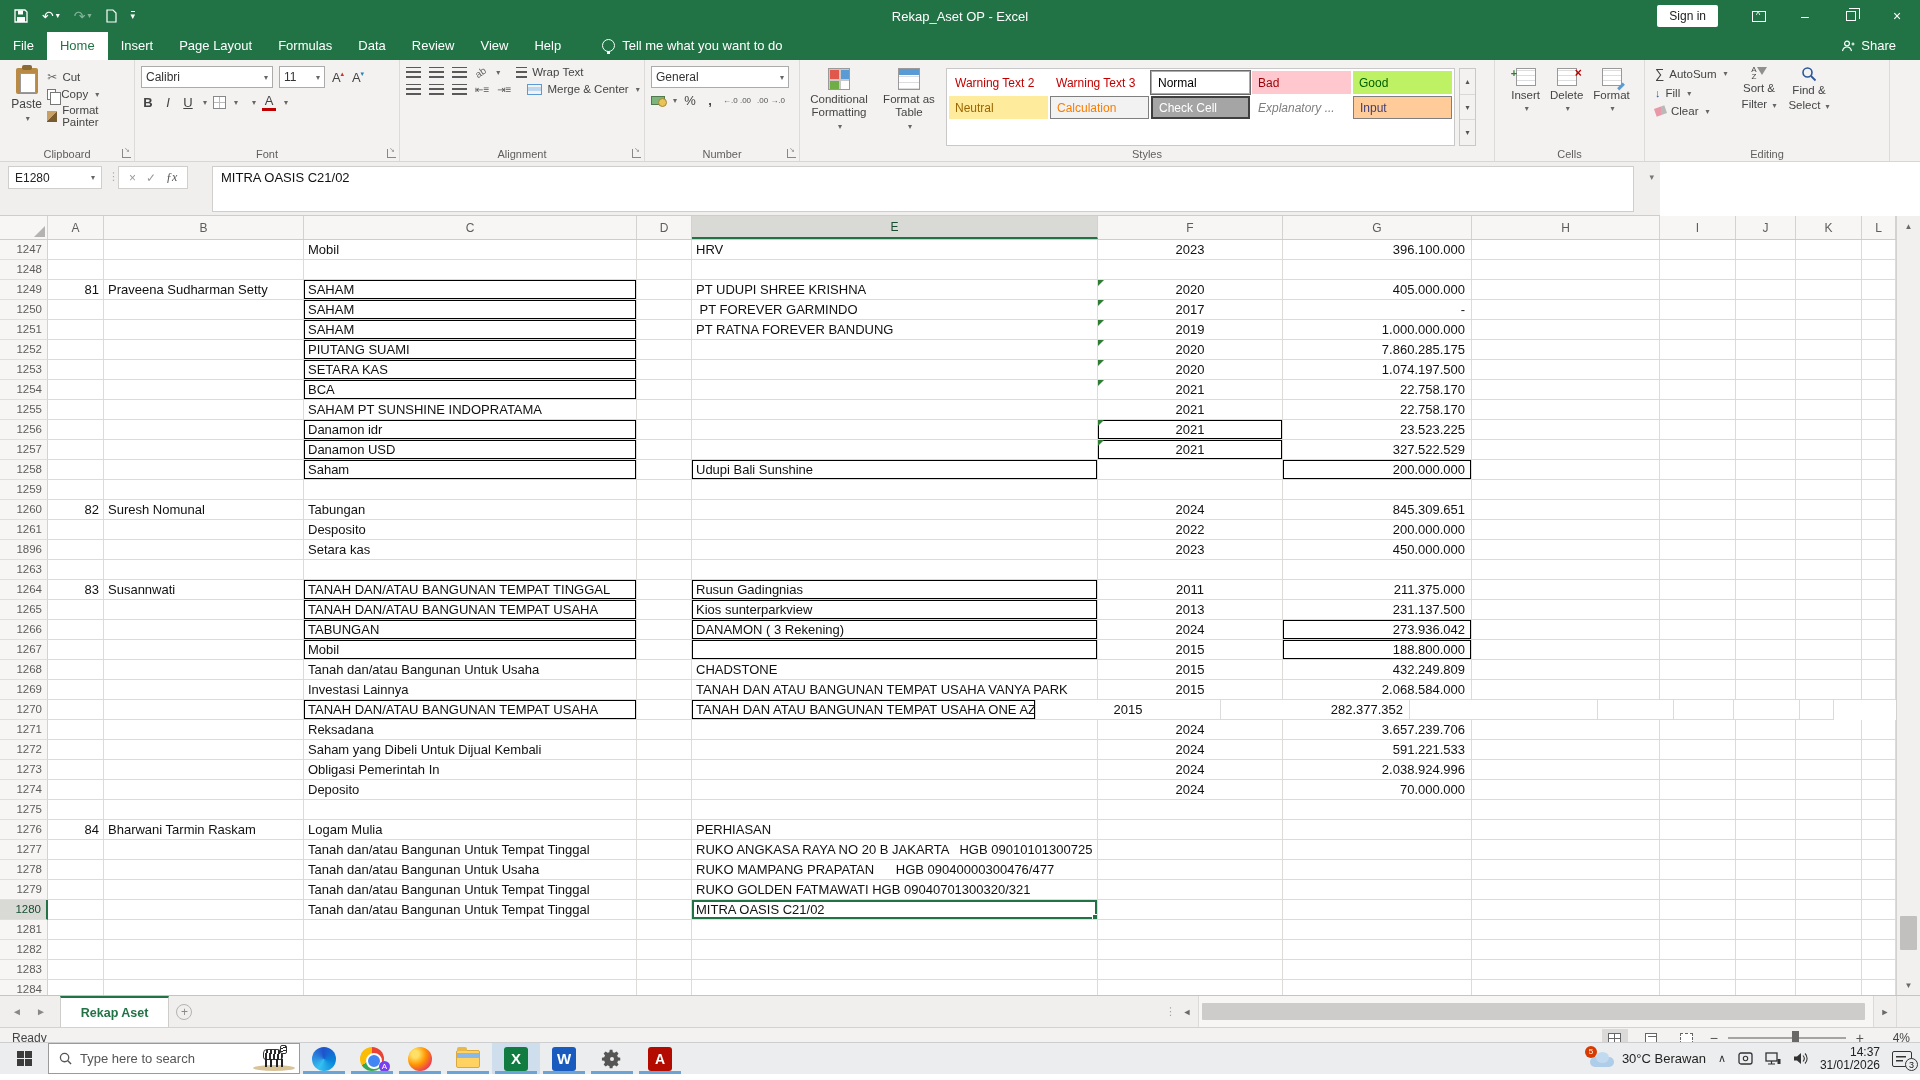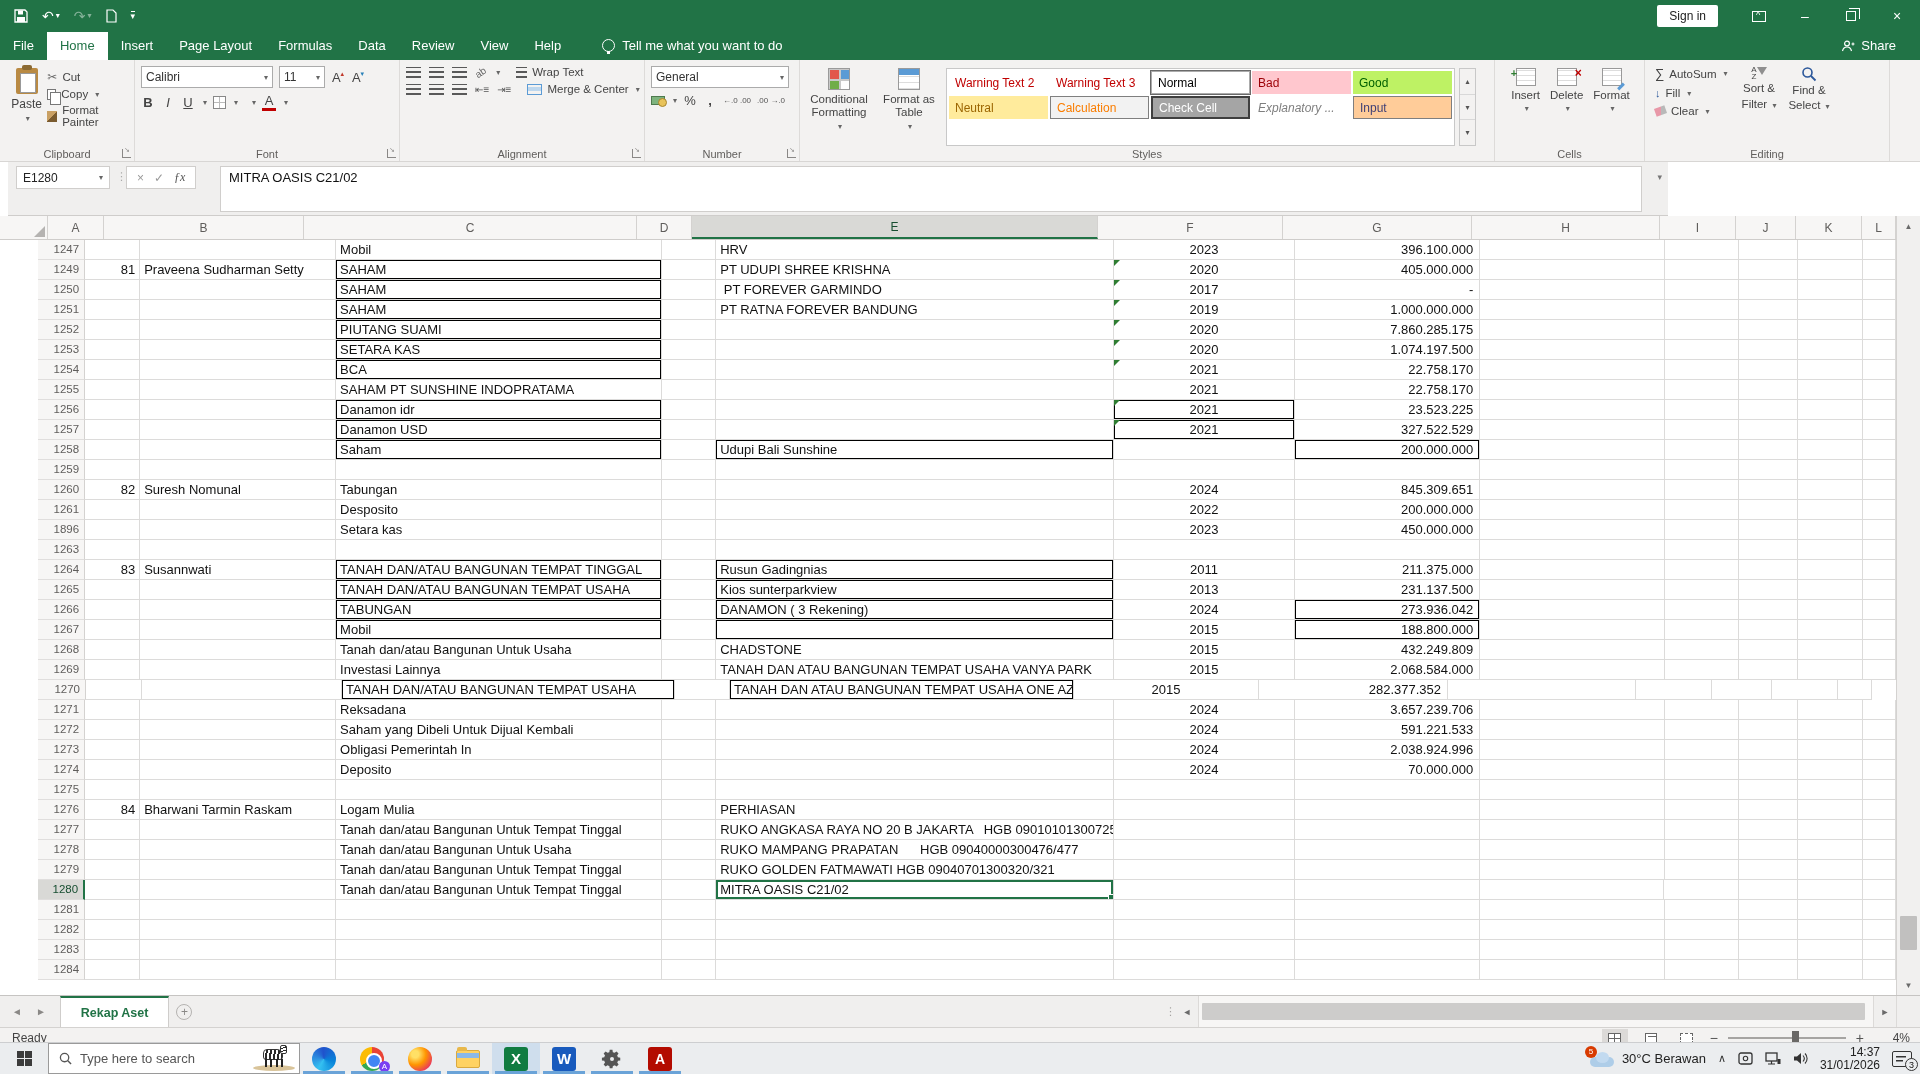--- a/index.html
+++ b/index.html
@@ -107,39 +107,39 @@
   .edit-col { display:flex; flex-direction:column; gap:6px; }
   .erow { display:flex; align-items:center; gap:5px; font-size:11.5px; color:#444; }
   .sum-ic { font-size:13px; color:#444; }
   .fill-ic { color:#2b579a; font-weight:bold; font-size:11px; }
   .clear-ic { width:11px; height:8px; background:linear-gradient(110deg,#e898a8 55%,#b9b9b9 55%); transform:rotate(-20deg); }
   .twoline { display:flex; flex-direction:column; align-items:center; font-size:11.5px; color:#444; line-height:1.15; gap:2px; }
   .az-ic { font-size:8px; color:#444; line-height:.9; text-align:center; position:relative; padding-right:10px; }
   .az-ic:after { content:""; position:absolute; right:0; top:1px; border-left:5px solid transparent; border-right:5px solid transparent; border-top:8px solid #8f8f8f; }
 
   
-  .fbar { position:absolute; top:162px; left:8px; width:1660px; height:54px; background:#f0efee; border-bottom:1px solid #cfcdcb; }
+  .fbar { position:absolute; top:162px; left:0; width:1660px; height:54px; background:#f0efee; border-bottom:1px solid #cfcdcb; }
   .namebox { position:absolute; left:8px; top:4px; width:94px; height:23px; background:#fff; border:1px solid #d0cecc; font-size:12px; color:#222; display:flex; align-items:center; padding:0 6px; }
   .namebox .dd { margin-left:auto; }
   .fdots { position:absolute; left:108px; top:8px; color:#aaa; font-size:11px; }
   .fbtns { position:absolute; left:118px; top:4px; height:23px; display:flex; align-items:center; gap:10px; background:#fff; border:1px solid #d0cecc; padding:0 10px; }
   .fbtns span { color:#9a9a9a; font-size:12px; }
   .fbtns .fx { color:#555; font-style:italic; font-family:"Liberation Serif", serif; }
   .finput { position:absolute; left:212px; top:4px; right:26px; height:46px; background:#fff; border:1px solid #d0cecc; font-size:13px; color:#111; padding:3px 8px; }
   .fchev { position:absolute; right:6px; top:10px; font-size:9px; color:#777; }
 
   
   .sheet { position:absolute; top:216px; left:0; width:1920px; height:779px; background:#fff; }
   .colhdr { display:flex; height:24px; background:#f7f6f5; border-bottom:1px solid #cfcdcb; width:1896px; }
   .hcell { border-right:1px solid #d4d2d0; font-size:12px; color:#5f5d5b; display:flex; align-items:center; justify-content:center; height:100%; }
   .hcell.corner { position:relative; }
   .hcell.corner:after { content:""; position:absolute; right:2px; bottom:2px; border-left:11px solid transparent; border-bottom:11px solid #b5b3b1; }
   .hcell.activecol { background:#d9d9d6; border-bottom:2px solid #217346; color:#174e31; }
   .rows { width:1896px; height:755px; overflow:hidden; }
-  .srow { display:flex; height:20px;padding-left:38px; }
+  .srow { display:flex; height:20px; }
   .rh { width:48px; background:#f7f6f5; border-right:1px solid #d4d2d0; border-bottom:1px solid #e0dedd; font-size:11.5px; color:#5f5d5b; text-align:right; padding-right:5px; line-height:19px; }
   .rh.activerow { background:#d9d9d6; border-right:2px solid #217346; color:#174e31; }
   .cell { border-right:1px solid #dcdbda; border-bottom:1px solid #dcdbda; font-size:13px; color:#111; line-height:19px; padding:0 0 0 4px; white-space:pre; overflow:hidden; position:relative; }
   .cell.col-a { text-align:right; padding-right:4px; }
   .cell.col-f { text-align:center; padding-left:0; }
   .cell.col-g { text-align:right; padding-right:6px; padding-left:0; }
   .cell.boxed { box-shadow:inset 0 0 0 1px #000; }
   .cell.selected { box-shadow:inset 0 0 0 2px #217346; z-index:3; }
   .cell.selected:after { content:""; position:absolute; right:-3px; bottom:-3px; width:6px; height:6px; background:#217346; border:1px solid #fff; z-index:4; }
   .tri { position:absolute; left:0; top:0; width:0; height:0; border-top:6px solid #2e7d32; border-right:6px solid transparent; }
@@ -232,20 +232,21 @@
         </span>
       <span class="qi">↶<span class="mini">▾</span></span>
       <span class="qi dim">↷<span class="mini">▾</span></span>
       <span class="qi">
           <svg width="11" height="14" viewBox="0 0 11 14">
             <path d="M1 1h6l3 3v9H1z" fill="none" stroke="#fff" stroke-width="1.2"></path>
           </svg>
         </span>
       <span class="qi" style="border-top:1px solid #fff; font-size:9px;">▾</span>
     </div>
+    <div class="win-title">Rekap_Aset OP  -  Excel</div>
     <div class="tb-right">
       <span class="signin">Sign in</span>
       <span class="wbtn">
           <span class="ribopt-ic"></span>
         </span>
       <span class="wbtn">–</span>
       <span class="wbtn">
           <span class="restore-ic"></span>
         </span>
       <span class="wbtn">×</span>
@@ -507,20 +508,35 @@
           <span class="cell col-e" style="width: 406px;">HRV</span>
           <span class="cell col-f" style="width: 185px;">2023</span>
           <span class="cell col-g" style="width: 189px;">396.100.000</span>
           <span class="cell col-h" style="width: 188px;"></span>
           <span class="cell col-i" style="width: 76px;"></span>
           <span class="cell col-j" style="width: 60px;"></span>
           <span class="cell col-k" style="width: 66px;"></span>
           <span class="cell col-l" style="width: 34px;"></span>
         </div>
         <div class="srow">
+          <span class="rh">1248</span>
+          <span class="cell col-a" style="width: 56px;"></span>
+          <span class="cell col-b" style="width: 200px;"></span>
+          <span class="cell col-c" style="width: 333px;"></span>
+          <span class="cell col-d" style="width: 55px;"></span>
+          <span class="cell col-e" style="width: 406px;"></span>
+          <span class="cell col-f" style="width: 185px;"></span>
+          <span class="cell col-g" style="width: 189px;"></span>
+          <span class="cell col-h" style="width: 188px;"></span>
+          <span class="cell col-i" style="width: 76px;"></span>
+          <span class="cell col-j" style="width: 60px;"></span>
+          <span class="cell col-k" style="width: 66px;"></span>
+          <span class="cell col-l" style="width: 34px;"></span>
+        </div>
+        <div class="srow">
           <span class="rh">1249</span>
           <span class="cell col-a" style="width: 56px;">81</span>
           <span class="cell col-b" style="width: 200px;">Praveena Sudharman Setty</span>
           <span class="cell col-c boxed" style="width: 333px;">SAHAM</span>
           <span class="cell col-d" style="width: 55px;"></span>
           <span class="cell col-e" style="width: 406px;">PT UDUPI SHREE KRISHNA</span>
           <span class="cell col-f" style="width: 185px;">2020<span class="tri"></span></span>
           <span class="cell col-g" style="width: 189px;">405.000.000</span>
           <span class="cell col-h" style="width: 188px;"></span>
           <span class="cell col-i" style="width: 76px;"></span>

